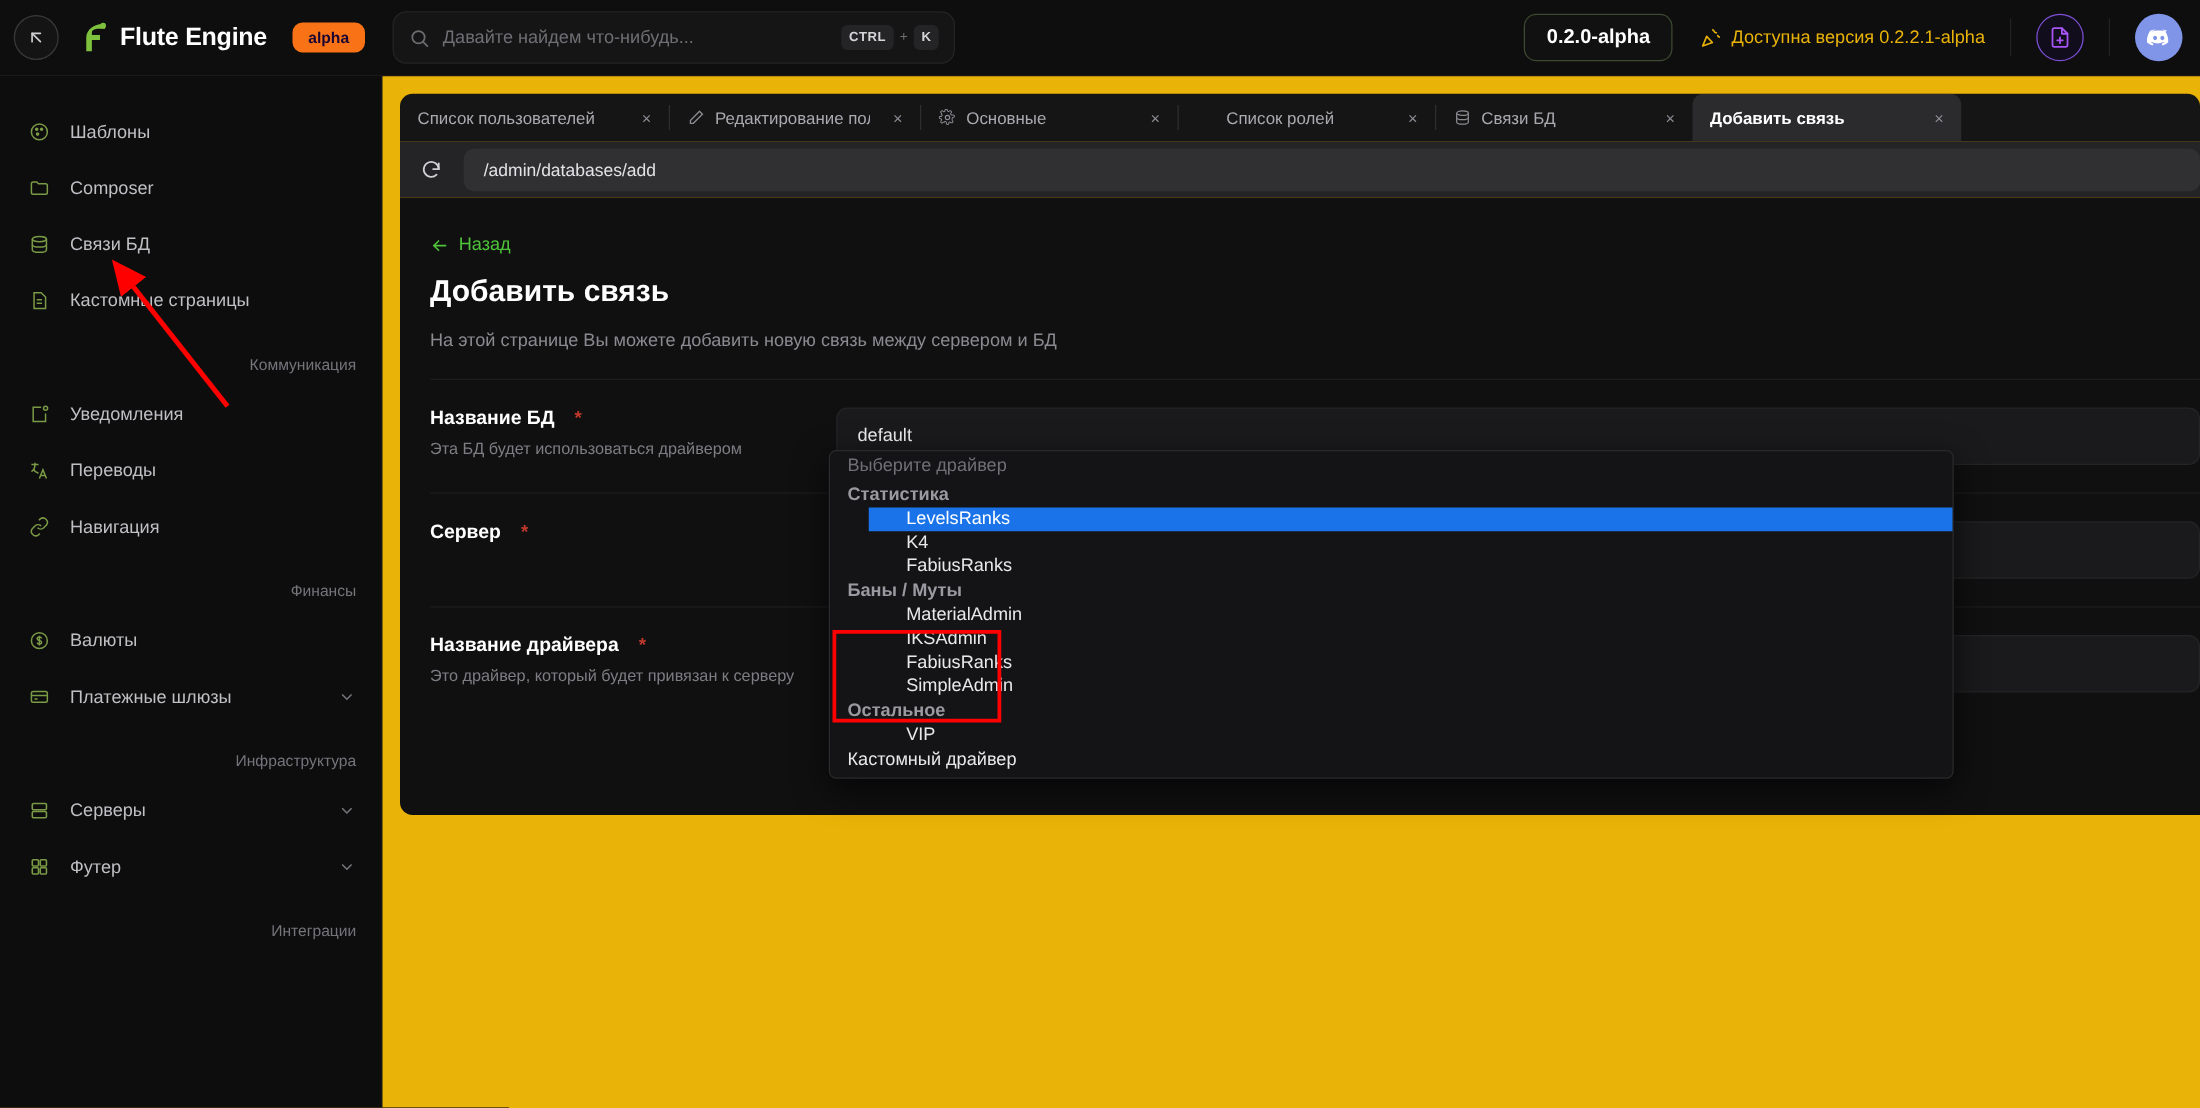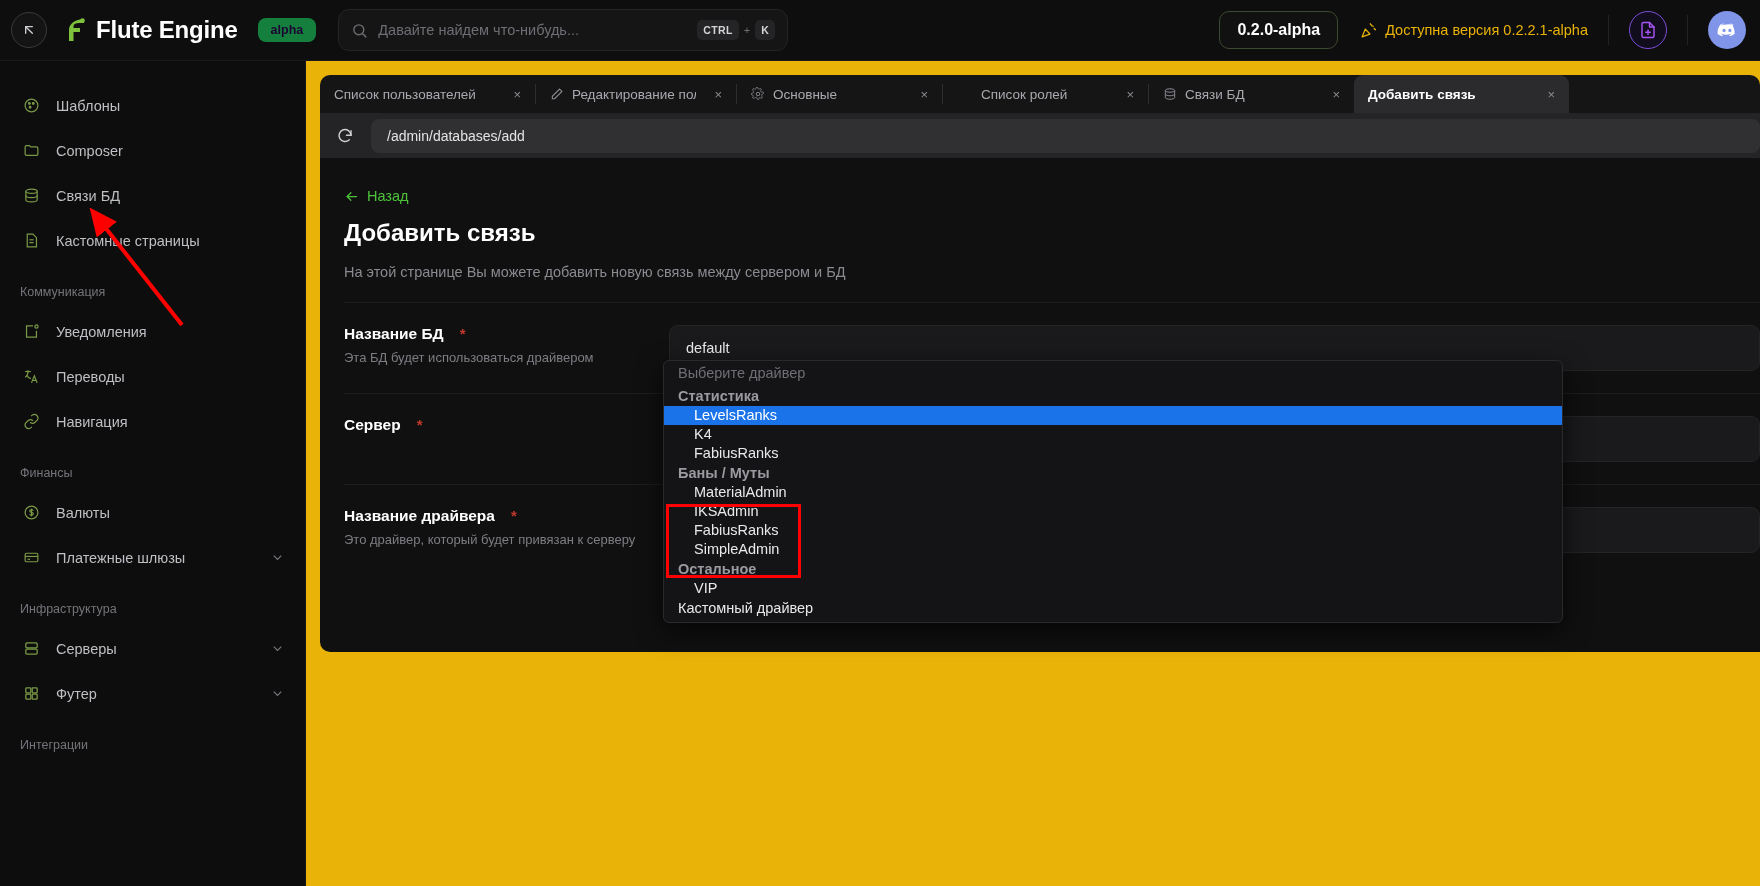--- a/index.html
+++ b/index.html
@@ -22,25 +22,25 @@
   #collapse-btn {
     margin-left: 11px;
     width: 36px; height: 36px; border-radius: 50%;
     border: 1px solid #3a3a3c; background: #141415;
     display: flex; align-items: center; justify-content: center;
     color: #cfcfd2; cursor: pointer;
   }
   #brand { display: flex; align-items: center; margin-left: 18px; gap: 9px; }
   #brand .logo { width: 22px; height: 26px; display: block; }
   #brand .name {
-    font-size: 24px; font-weight: bold; color: #fff; letter-spacing: -0.2px;
+    font-size: 20px; font-weight: bold; color: #fff; letter-spacing: -0.2px;
   }
   #alpha-badge {
     margin-left: 20px;
-    background: #15803d; color: #1b0633;
+    background: #f97316; color: #1b0633;
     font-size: 12.5px; font-weight: bold;
     padding: 5px 13px; border-radius: 8px;
   }
   #searchbox {
     margin-left: 22px;
     width: 450px; height: 42px;
     background: #151516; border: 1px solid #242426;
     border-radius: 11px;
     display: flex; align-items: center; padding: 0 12px;
     cursor: text;
@@ -85,20 +85,21 @@
   }
 
   
   #sidebar {
     position: absolute; left: 0; top: 61px;
     width: 306px; height: 825px;
     background: #0d0d0e;
     border-right: 1px solid #1a1a1c;
     padding-top: 22px;
     overflow: hidden;
+    text-align: right;
   }
   .nav-item {
     display: flex; align-items: center;
     height: 45px; padding: 0 20px;
     color: #bfbfc4; font-size: 14.5px;
     cursor: pointer; position: relative;
   }
   .nav-item .ic {
     width: 22px; display: flex; align-items: center; justify-content: center;
     color: #7a9a45; margin-right: 14px;
@@ -200,21 +201,21 @@
     box-shadow: 0 8px 26px rgba(0,0,0,.66);
   }
   .dd-head {
     padding: 2px 14px 5px 14px; color: #6f6f75; font-size: 14.5px;
   }
   .dd-group {
     padding: 2px 14px; color: #9a9aa0; font-size: 14.5px; font-weight: bold;
   }
   .dd-opt {
     padding: 1px 32px 1px 30px; color: #e9e9ec; font-size: 14.5px;
-    cursor: pointer; line-height: 17px;
+    cursor: pointer; line-height: 17px; margin-left: 31px;
   }
   .dd-opt.sel { background: #1a73e8; color: #ffffff; }
 
   
   #ann-arrow { position: absolute; left: 0; top: 0; width: 1760px; height: 886px; pointer-events: none; z-index: 90; }
   #ann-box {
     position: absolute;
     left: 666px; top: 504px; width: 135px; height: 74px;
     border: 3px solid #ff0000; z-index: 95; pointer-events: none;
   }

